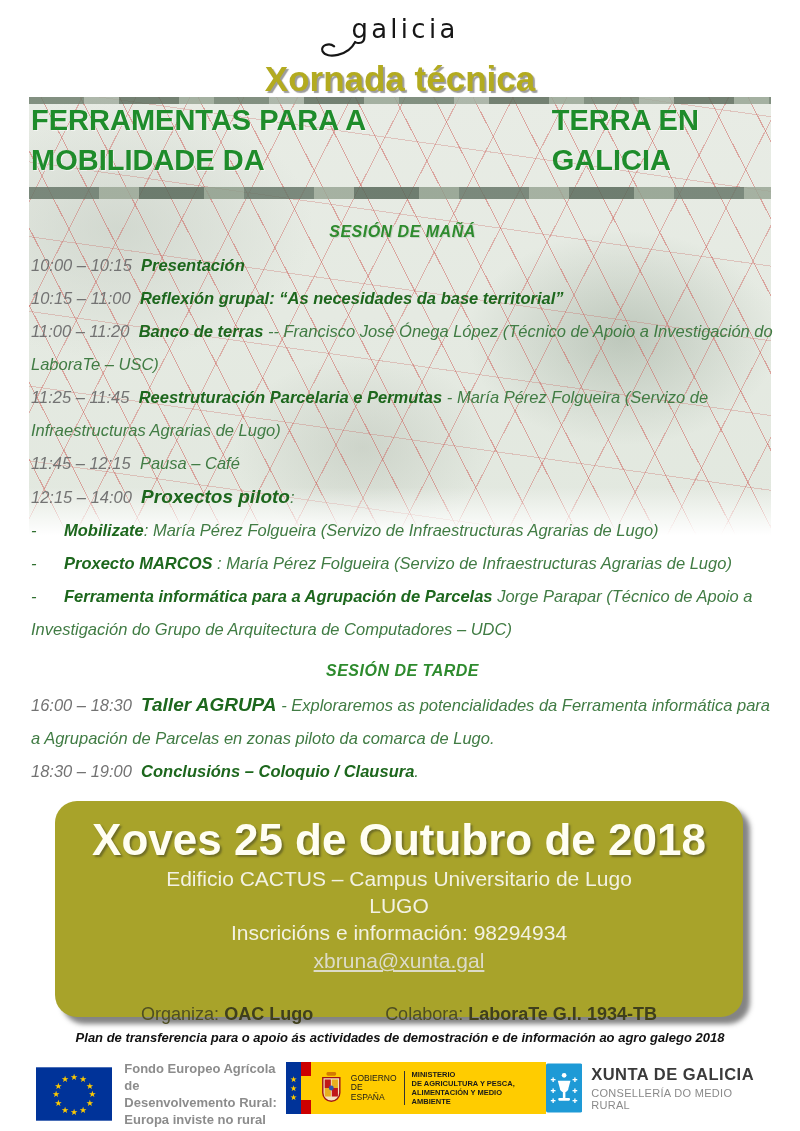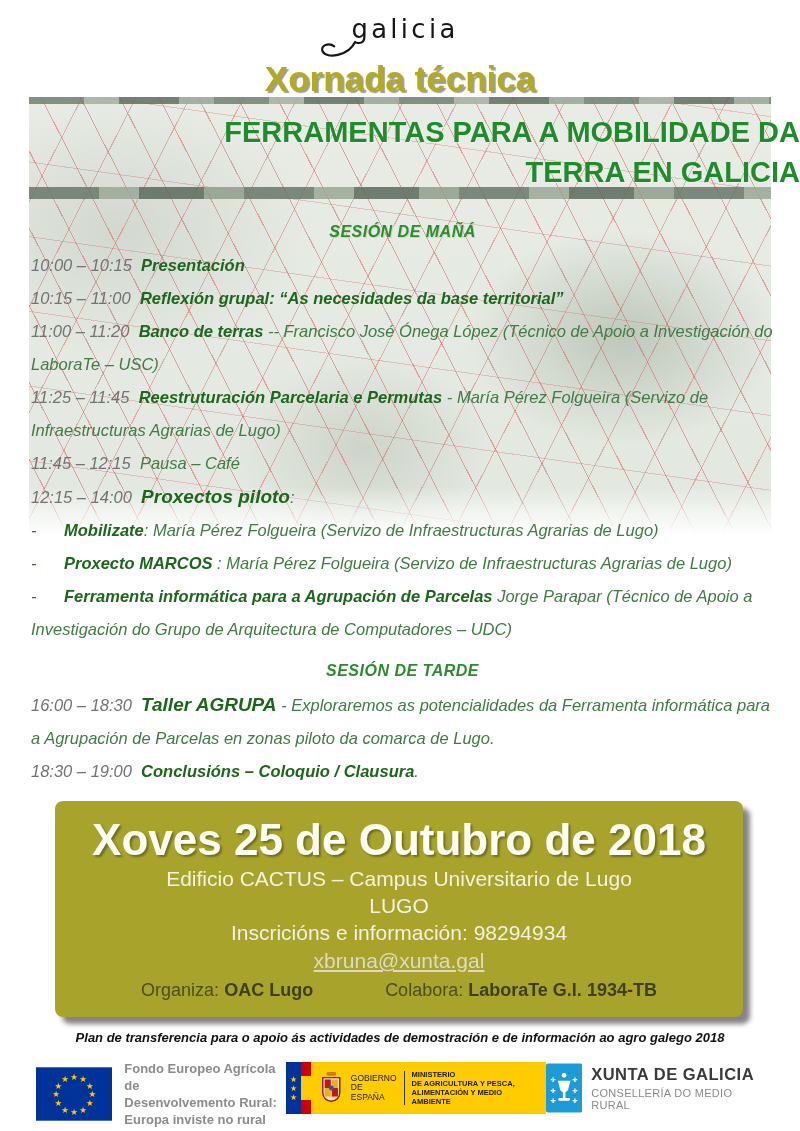--- a/index.html
+++ b/index.html
@@ -22,47 +22,47 @@
       radial-gradient(ellipse 25% 30% at 45% 80%,rgba(140,150,135,.25),rgba(0,0,0,0) 70%),
       radial-gradient(ellipse 35% 40% at 12% 30%,rgba(190,198,188,.5),rgba(0,0,0,0) 75%),
       linear-gradient(#e8ece5,#e2e8df);}
   .strip{position:absolute;left:0;right:0;opacity:.85;}
   .strip-top{top:0;height:7px;
     background:repeating-linear-gradient(90deg,#70806f 0 55px,#a3aea0 55px 90px,#5f6e5e 90px 150px,#98a695 150px 185px);}
   .strip-mid{top:90px;height:12px;
     background:repeating-linear-gradient(90deg,#68786a 0 70px,#9aa796 70px 110px,#596a5b 110px 175px,#8f9e8c 175px 215px);}
 
   
-  .banner{position:relative;z-index:1;height:103px;display:flex;flex-direction:column;
-          justify-content:center;text-align:right;}
+  .banner{position:relative;z-index:1;height:103px;display:flex;flex-direction:row;
+          justify-content:center;text-align:left;padding-left:31px;}
   .banner-line{font-size:29px;line-height:40px;font-weight:bold;color:#1e8c2b;
                text-shadow:1px 1px 0 rgba(255,255,255,.55);}
 
   
   .agenda{position:relative;z-index:1;padding:0 26px 0 31px;font-style:italic;}
   .sec-head{margin:20px 0 8px;text-align:center;font-size:16px;font-weight:bold;color:#2e8b2e;
             text-shadow:1px 1px 0 #c9d4c6;letter-spacing:.5px;}
   .sec-head.tarde{margin-top:16px;text-shadow:none;}
   .line{margin:0;font-size:16.5px;line-height:33px;}
   .line .t{color:#737373;}
   .line .p{color:#417c44;}
   .line .b{font-weight:bold;color:#1d671d;}
   .line .bl{font-weight:bold;color:#1d671d;font-size:19px;}
   .line .dash{display:inline-block;width:33px;color:#2f6f2f;}
 
   
   .event-card{position:relative;z-index:1;margin:13px 57px 0 55px;height:216px;
-    background:#a8a32a;border-radius:8px;box-shadow:7px 7px 5px rgba(110,110,110,.85);
+    background:#a8a32a;border-radius:22px;box-shadow:7px 7px 5px rgba(110,110,110,.85);
     text-align:center;color:#f2f1e2;}
   .event-date{padding-top:14px;font-size:44px;font-weight:bold;color:#fffef2;
               text-shadow:2px 2px 2px rgba(75,75,35,.6);}
   .event-line{font-size:21px;line-height:27px;color:#f2f1e2;}
   .event-email-row{line-height:30px;}
   .email-link{font-size:21px;color:#dcdbc8;text-decoration:underline;cursor:pointer;}
-  .org-row{margin-top:2px;display:flex;justify-content:center;gap:72px;font-size:18px;color:#4e4e22;}
+  .org-row{margin-top:26px;display:flex;justify-content:center;gap:72px;font-size:18px;color:#4e4e22;}
   .org-row b{color:#3f3f1c;}
 
   
   .plan-note{margin-top:13px;text-align:center;font-size:13px;font-weight:bold;font-style:italic;color:#111;}
 
   
   .logos{margin-top:15px;padding:0 34px 0 36px;display:flex;align-items:flex-start;
          justify-content:space-between;}
   .eu-logo{display:flex;gap:12px;align-items:center;}
   .eu-text{font-size:13px;line-height:17px;font-weight:bold;color:#8c8c8c;}

